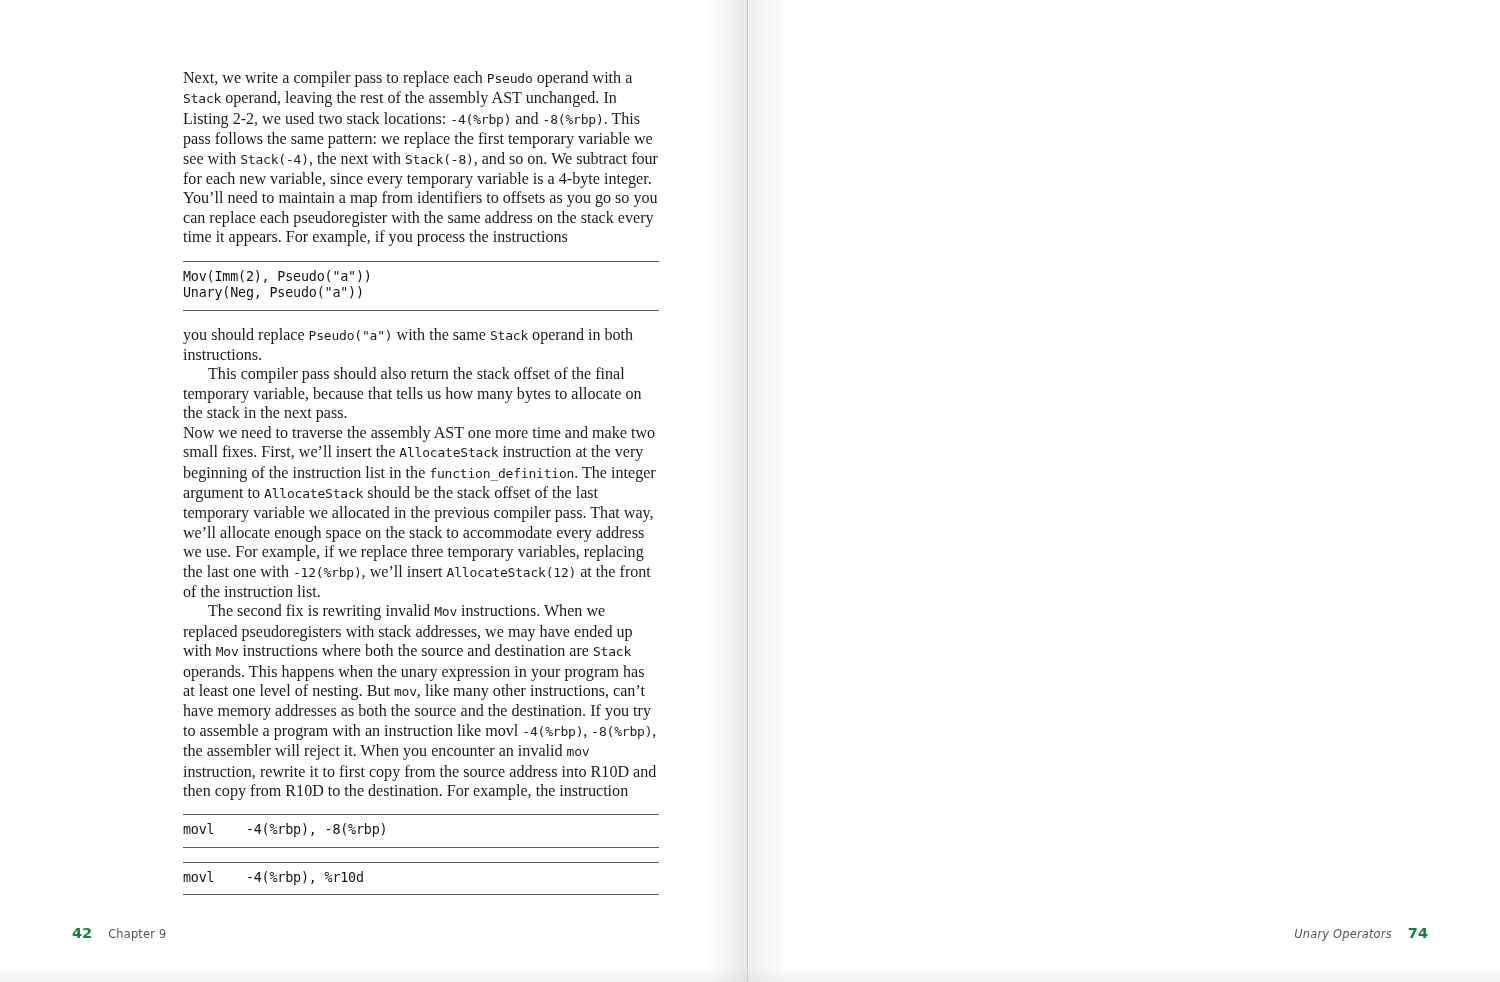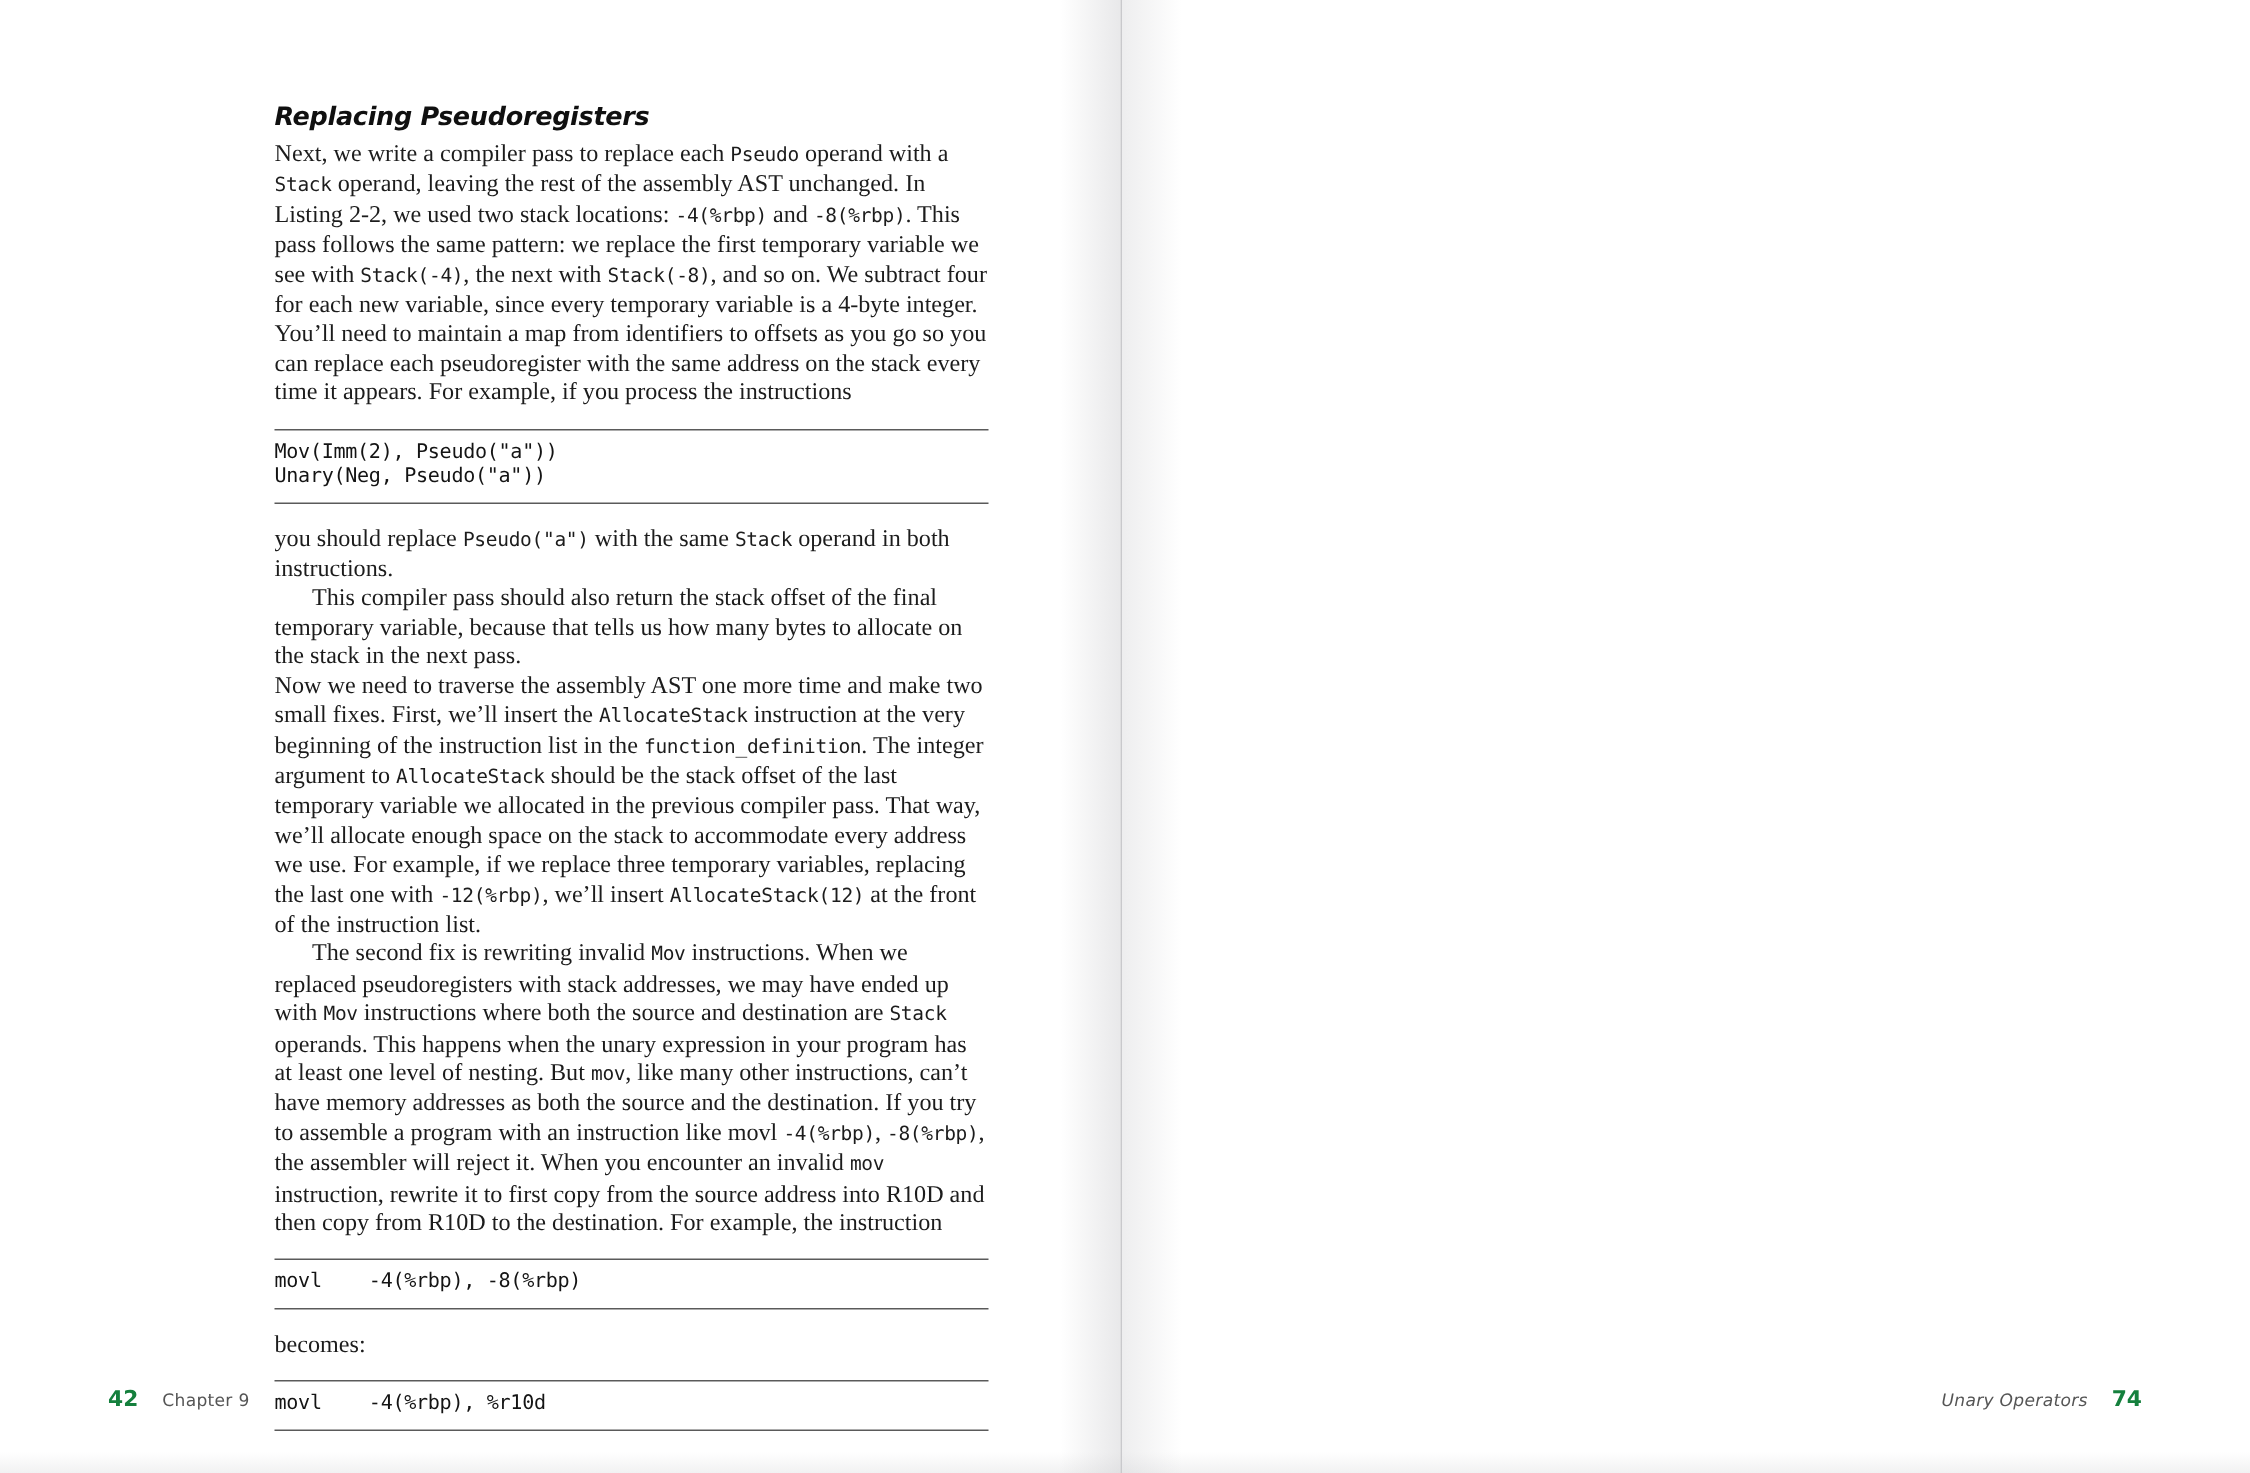--- a/index.html
+++ b/index.html
@@ -141,21 +141,20 @@
 </style>
 </head>
 <body>
 
 <div class="spread">
 
   <div class="page page-left">
 
     <div class="col col-left">
 
-      <h2 class="sect">Replacing Pseudoregisters</h2>
 
       <p class="body">Next, we write a compiler pass to replace each <span class="m">Pseudo</span> operand with a <span class="m">Stack</span> operand, leaving the rest of the assembly AST unchanged. In Listing 2-2, we used two stack locations: <span class="m">-4(%rbp)</span> and <span class="m">-8(%rbp)</span>. This pass follows the same pattern: we replace the first temporary variable we see with <span class="m"><span class="m">Stack</span>(-4)</span>, the next with <span class="m"><span class="m">Stack</span>(-8)</span>, and so on. We subtract four for each new variable, since every temporary variable is a 4-byte integer. You’ll need to maintain a map from identifiers to offsets as you go so you can replace each pseudoregister with the same address on the stack every time it appears. For example, if you process the instructions</p>
 
       <div class="listing">
         <div class="line">Mov(Imm(2), Pseudo("a"))</div>
         <div class="line">Unary(Neg, Pseudo("a"))</div>
       </div>
 
       <p class="body">you should replace <span class="m"><span class="m">Pseudo</span>("a")</span> with the same <span class="m">Stack</span> operand in both instructions.</p>
 
@@ -163,21 +162,20 @@
 
 
       <p class="body">Now we need to traverse the assembly AST one more time and make two small fixes. First, we’ll insert the <span class="m">AllocateStack</span> instruction at the very beginning of the instruction list in the <span class="m">function_definition</span>. The integer argument to <span class="m">AllocateStack</span> should be the stack offset of the last temporary variable we allocated in the previous compiler pass. That way, we’ll allocate enough space on the stack to accommodate every address we use. For example, if we replace three temporary variables, replacing the last one with <span class="m">-12(%rbp)</span>, we’ll insert <span class="m"><span class="m">AllocateStack</span>(12)</span> at the front of the instruction list.</p>
 
       <p class="body indent">The second fix is rewriting invalid <span class="m">Mov</span> instructions. When we replaced pseudoregisters with stack addresses, we may have ended up with <span class="m">Mov</span> instructions where both the source and destination are <span class="m">Stack</span> operands. This happens when the unary expression in your program has at least one level of nesting. But <span class="m">mov</span>, like many other instructions, can’t have memory addresses as both the source and the destination. If you try to assemble a program with an instruction like movl <span class="m">-4(%rbp)</span>, <span class="m">-8(%rbp)</span>, the assembler will reject it. When you encounter an invalid <span class="m">mov</span> instruction, rewrite it to first copy from the source address into R10D and then copy from R10D to the destination. For example, the instruction</p>
 
       <div class="listing">
         <div class="line">movl    -4(%rbp), -8(%rbp)</div>
       </div>
 
-      <p class="body">becomes:</p>
 
       <div class="listing">
         <div class="line">movl    -4(%rbp), %r10d</div>
 
       </div>
 
     </div>
 
     <div class="footer footer-left">
       <span class="folio">42</span>

